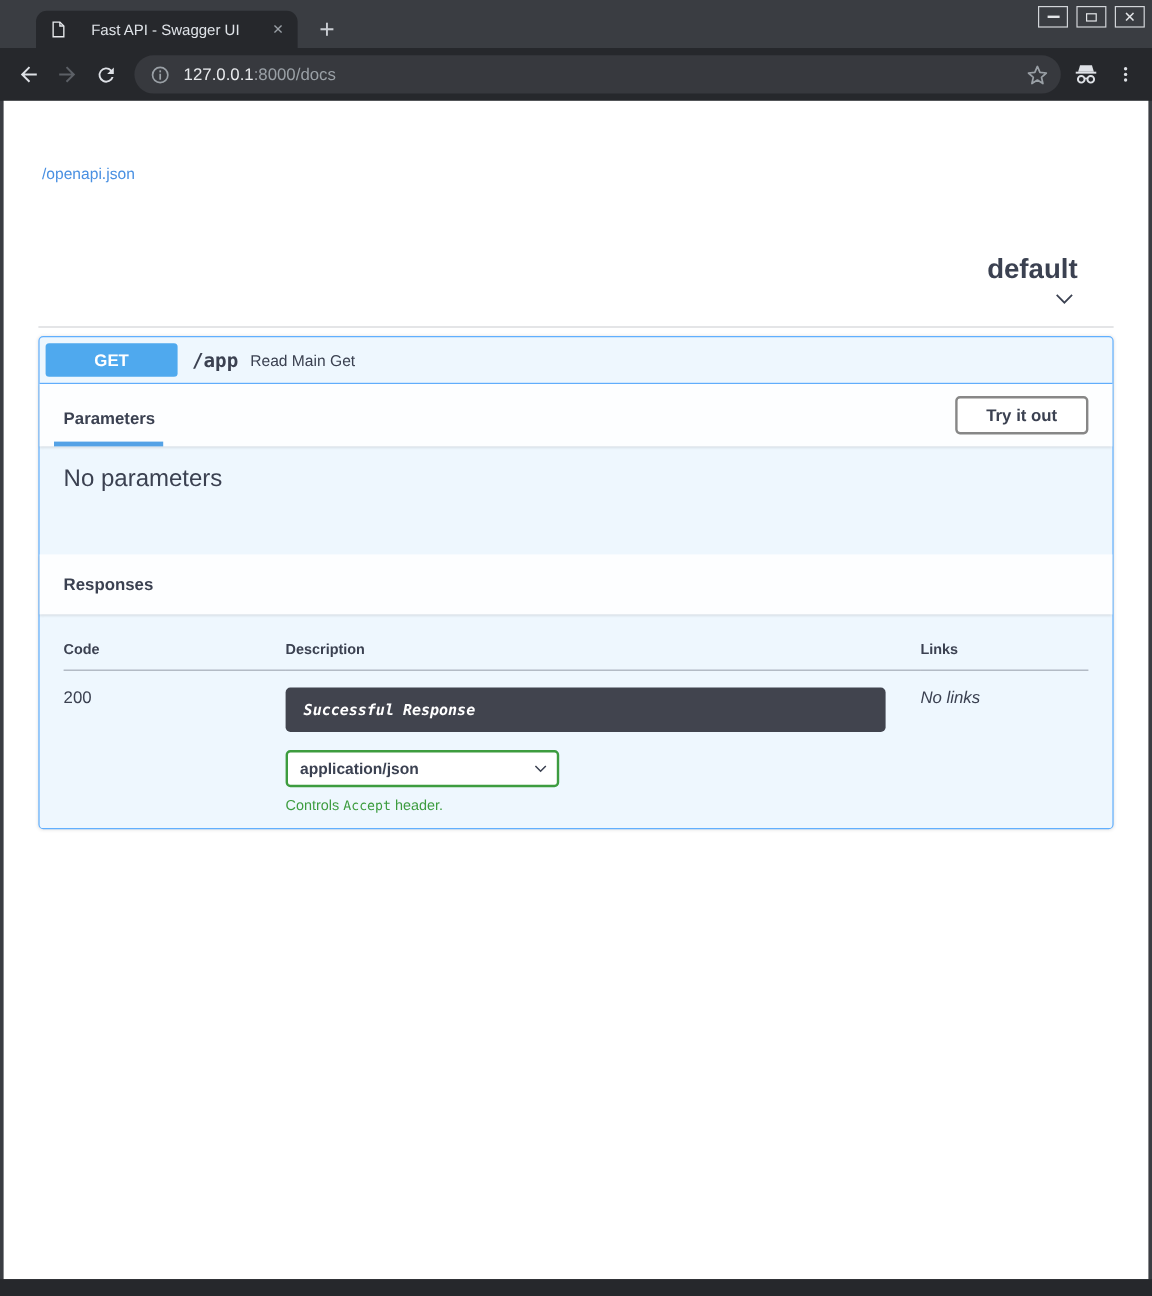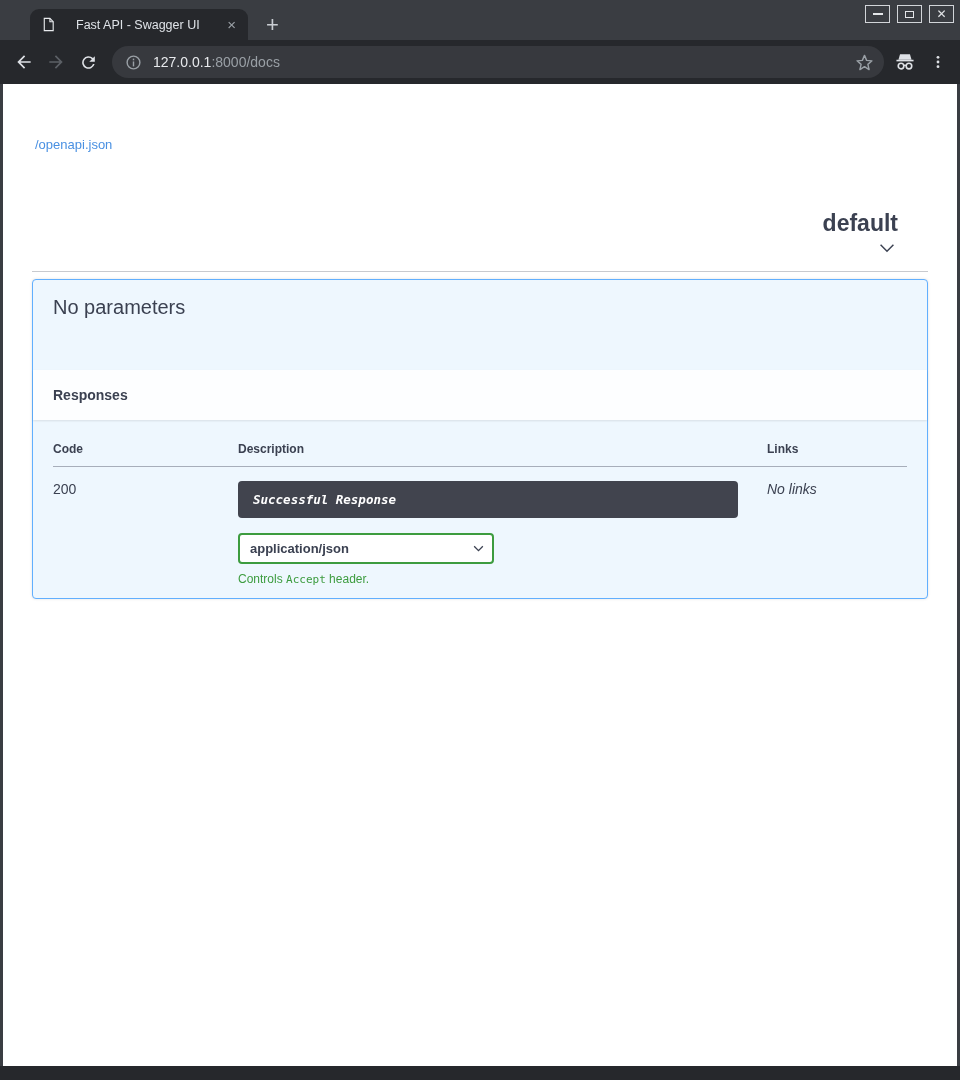--- a/index.html
+++ b/index.html
@@ -126,21 +126,21 @@
   .col-code { width: 185px; }
   .col-desc { width: 529px; }
   .responses-table td { vertical-align: top; padding-top: 14px; font-size: 14px; }
   .response-box {
     width: 500px; background: #41444e; border-radius: 4px;
     padding: 11px 15px; color: #fff;
     font-family: "DejaVu Sans Mono", monospace; font-style: italic;
     font-weight: bold; font-size: 12.5px;
   }
   .no-links { font-style: italic; }
-  .media-type-wrap { position: relative; width: 256px; margin-top: 15px; }
+  .media-type-wrap { position: relative; width: 228px; margin-top: 15px; }
   .media-type-select {
     appearance: none; -webkit-appearance: none; width: 100%; height: 31px;
     border: 2px solid #3d9c3f; border-radius: 4px; background: #fff;
     font-family: "Liberation Sans", sans-serif;
     font-weight: bold; font-size: 13px; color: #3b4151; padding: 0 30px 0 10px;
   }
   .select-caret { position: absolute; right: 9px; top: 9px; pointer-events: none; }
   .accept-hint { margin-top: 8px; font-size: 12px; color: #3d9c3f; }
   .accept-hint code { font-family: "DejaVu Sans Mono", monospace; font-size: 11px; }
 </style>
@@ -227,21 +227,30 @@
       <div class="tag-section">
         <div class="tag-header">
           <span class="tag-name">default</span>
           <svg width="22" height="22" viewBox="0 0 24 24">
             <path d="M5 8.5 12 15.5 19 8.5" fill="none" stroke="#3b4151" stroke-width="1.6"></path>
           </svg>
         </div>
         <hr class="tag-divider">
 
         <div class="opblock">
-
+          <div class="opblock-summary">
+            <button class="method-btn">GET</button>
+            <span class="op-path">/app</span>
+            <span class="op-desc">Read Main Get</span>
+          </div>
+
+          <div class="section-header">
+            <div class="param-tab">Parameters</div>
+            <button class="tryout-btn">Try it out</button>
+          </div>
 
           <div class="params-body">
             <span>No parameters</span>
           </div>
 
           <div class="section-header no-tab">
             <span class="responses-label">Responses</span>
           </div>
 
           <div class="responses-body">

